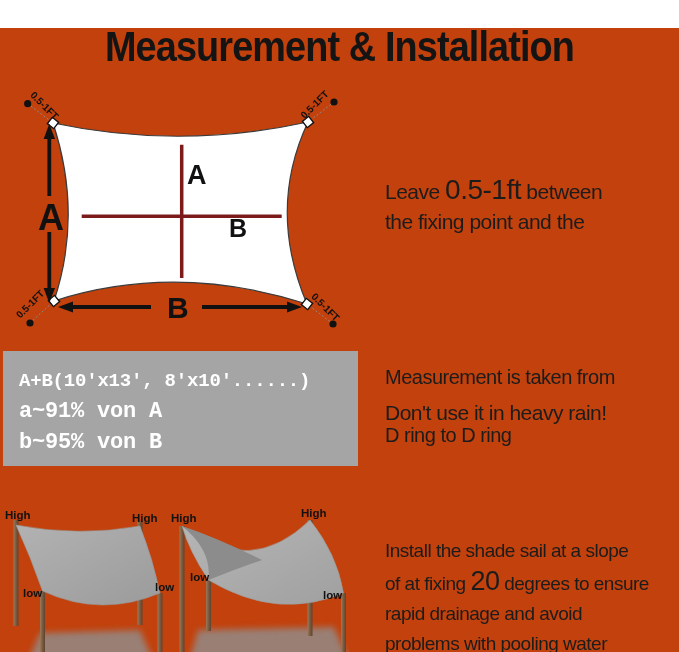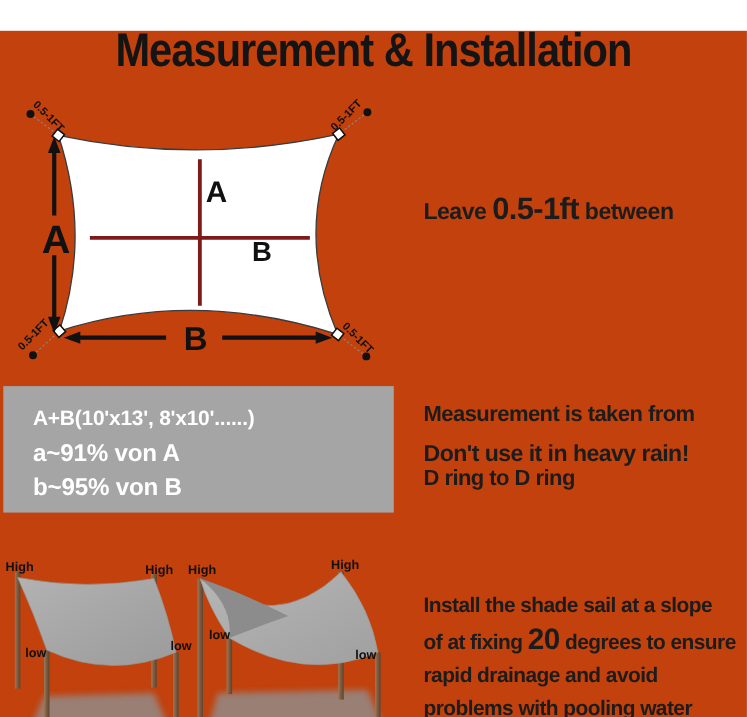--- a/index.html
+++ b/index.html
@@ -11,25 +11,25 @@
     position:absolute;top:-5px;left:0;width:679px;text-align:center;
     font-size:43px;line-height:46px;font-weight:bold;color:#141414;
     letter-spacing:-1px;transform:scaleX(0.88);transform-origin:50% 0;
     white-space:nowrap;
   }
   .diagram{position:absolute;left:10px;top:60px;}
   .installs{position:absolute;left:0px;top:478px;}
   .formula-box{
     position:absolute;left:3px;top:323px;width:355px;height:115px;
     background:#a5a5a5;color:#ffffff;font-weight:bold;box-sizing:border-box;
-    padding:15px 0 0 27px;letter-spacing:-0.2px;
+    padding:15px 0 0 16px;letter-spacing:-0.2px;font-family:Liberation Mono, monospace;
   }
   .fb-l1{font-size:19px;line-height:30px;white-space:nowrap;}
   .fb-l2{font-size:22px;line-height:31px;white-space:nowrap;}
-  .note{position:absolute;font-weight:bold;color:#1c1c1c;letter-spacing:-0.5px;}
+  .note{position:absolute;font-weight:normal;color:#1c1c1c;letter-spacing:-0.5px;}
   .note .line{white-space:nowrap;}
   .note1{left:385px;top:147px;font-size:21px;line-height:30px;}
   .note1 .big{font-size:28px;}
   .note2{left:385px;top:338px;font-size:20px;line-height:23px;}
   .note2 .warn{margin-top:12px;font-size:21px;}
   .note3{left:385px;top:508px;font-size:19px;line-height:30px;}
   .note3 .big{font-size:27px;}
 </style>
 </head>
 <body>
@@ -84,20 +84,21 @@
       <polygon points="48,219 63,213.4 63,224.6" fill="#111"></polygon>
       <line x1="61" y1="219" x2="141" y2="219" stroke="#111" stroke-width="3.8"></line>
       <line x1="192" y1="219" x2="279" y2="219" stroke="#111" stroke-width="3.8"></line>
       <polygon points="292,219 277,213.4 277,224.6" fill="#111"></polygon>
       <text x="157" y="230" font-size="30" font-weight="bold" fill="#111">B</text>
     </g>
   </svg>
 
   <div class="note note1">
     <div class="line"><span>Leave </span><span class="big">0.5-1ft</span><span> between</span></div>
+    <div class="line">the fixing point and the</div>
   </div>
 
   <div class="formula-box">
     <div class="fb-l1">A+B(10'x13', 8'x10'......)</div>
     <div class="fb-l2">a~91% von A</div>
     <div class="fb-l2">b~95% von B</div>
   </div>
 
   <div class="note note2">
     <div class="line">Measurement is taken from</div>

